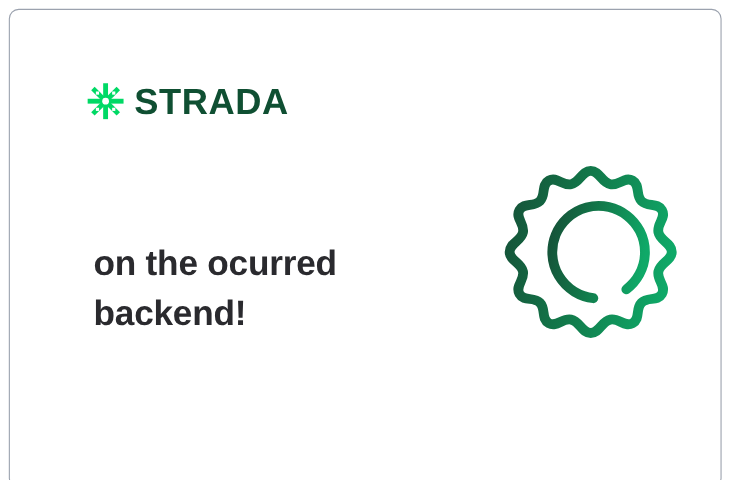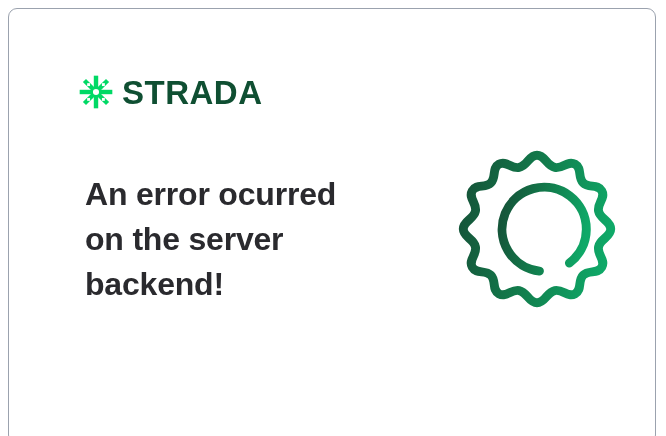--- a/index.html
+++ b/index.html
@@ -104,22 +104,22 @@
           <rect x="24" y="67.5" width="8.5" height="8.5"></rect>
           <rect x="67.5" y="67.5" width="8.5" height="8.5"></rect>
         </g>
       </svg>
     </span>
     <span class="brand-word">STRADA</span>
   </div>
 
   
   <h1 class="headline">
-    <span>An error ocurred</span><br>
-    <span>on the server</span><br>
+    <br>
+    <span>on the ocurred</span><br>
     <span>backend!</span>
   </h1>
 
   
   <span>
     <svg class="gear" viewBox="0 0 200 200" aria-hidden="true">
       <defs>
         <linearGradient id="gearGrad" x1="0" y1="0.35" x2="1" y2="0.55">
           <stop offset="0%" stop-color="#15563a"></stop>
           <stop offset="45%" stop-color="#127a4b"></stop>

